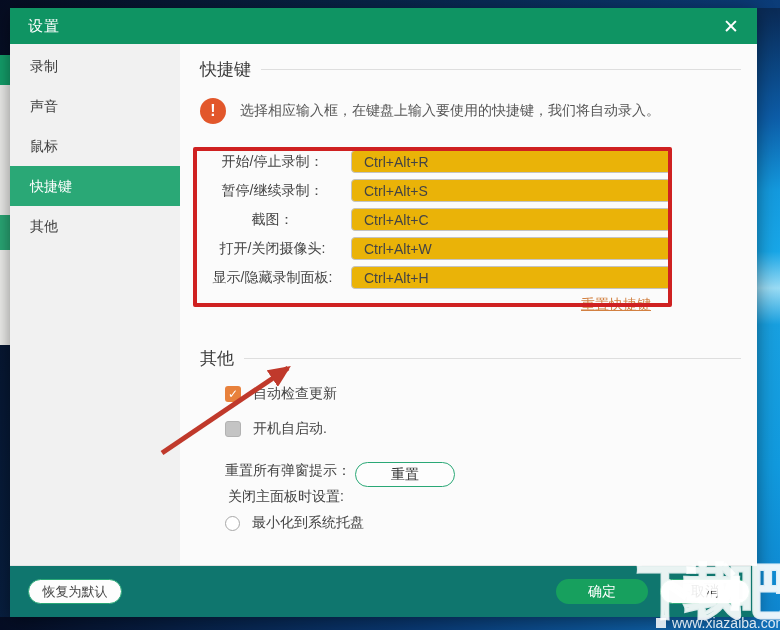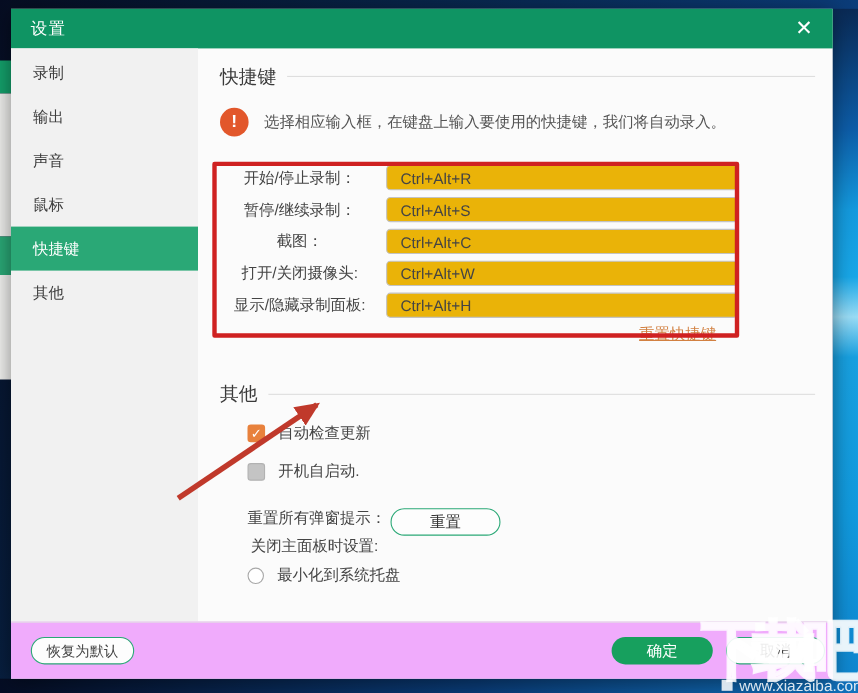--- a/index.html
+++ b/index.html
@@ -72,21 +72,21 @@
   .reset-btn { width:100px; height:25px; margin-left:4px; border:1.5px solid #2aa876;
                border-radius:13px; background:#fdfdfd; font-size:14px; color:#333;
                cursor:pointer; font-family:"Liberation Sans",sans-serif; }
   .closepanel-label { margin-left:28px; font-size:14px; color:#444; height:17px; }
   .radio-row { display:flex; align-items:center; margin-left:25px; margin-top:9px; height:18px; }
   .radio { width:15px; height:15px; border-radius:50%; border:1px solid #a8a8a8;
            background:#fff; flex:none; cursor:pointer; }
   .radio-label { font-size:14px; color:#444; margin-left:12px; }
 
   .footer { position:absolute; left:0; bottom:0; width:100%; height:52px;
-            background:#f0abfc; border-top:1px solid #e3e3e3;
+            background:#0f766e; border-top:1px solid #e3e3e3;
             display:flex; align-items:center; }
   .pill { height:25px; border-radius:13px; font-size:13px; cursor:pointer;
           font-family:"Liberation Sans",sans-serif; }
   .btn-restore { width:94px; margin-left:18px; border:1.5px solid #2aa876;
                  background:#fdfdfd; color:#444; }
   .btn-ok { width:92px; margin-left:auto; border:none; background:#17a05e; color:#fff; font-size:14px; }
   .btn-cancel { width:90px; margin-left:12px; margin-right:7px; border:1.5px solid #2aa876;
                 background:#fdfdfd; color:#333; font-size:14px; }
 
   
@@ -122,21 +122,20 @@
       <span class="title">设置</span>
       <div class="close-btn">
         <span>✕</span>
       </div>
     </div>
 
     <div class="body">
 
       <div class="sidebar">
         <div class="side-item">录制</div>
-        <div class="side-item">输出</div>
         <div class="side-item">声音</div>
         <div class="side-item">鼠标</div>
         <div class="side-item selected">快捷键</div>
         <div class="side-item">其他</div>
       </div>
 
       <div class="content">
 
         <div class="sec-head">
           <span class="sec-title">快捷键</span>

